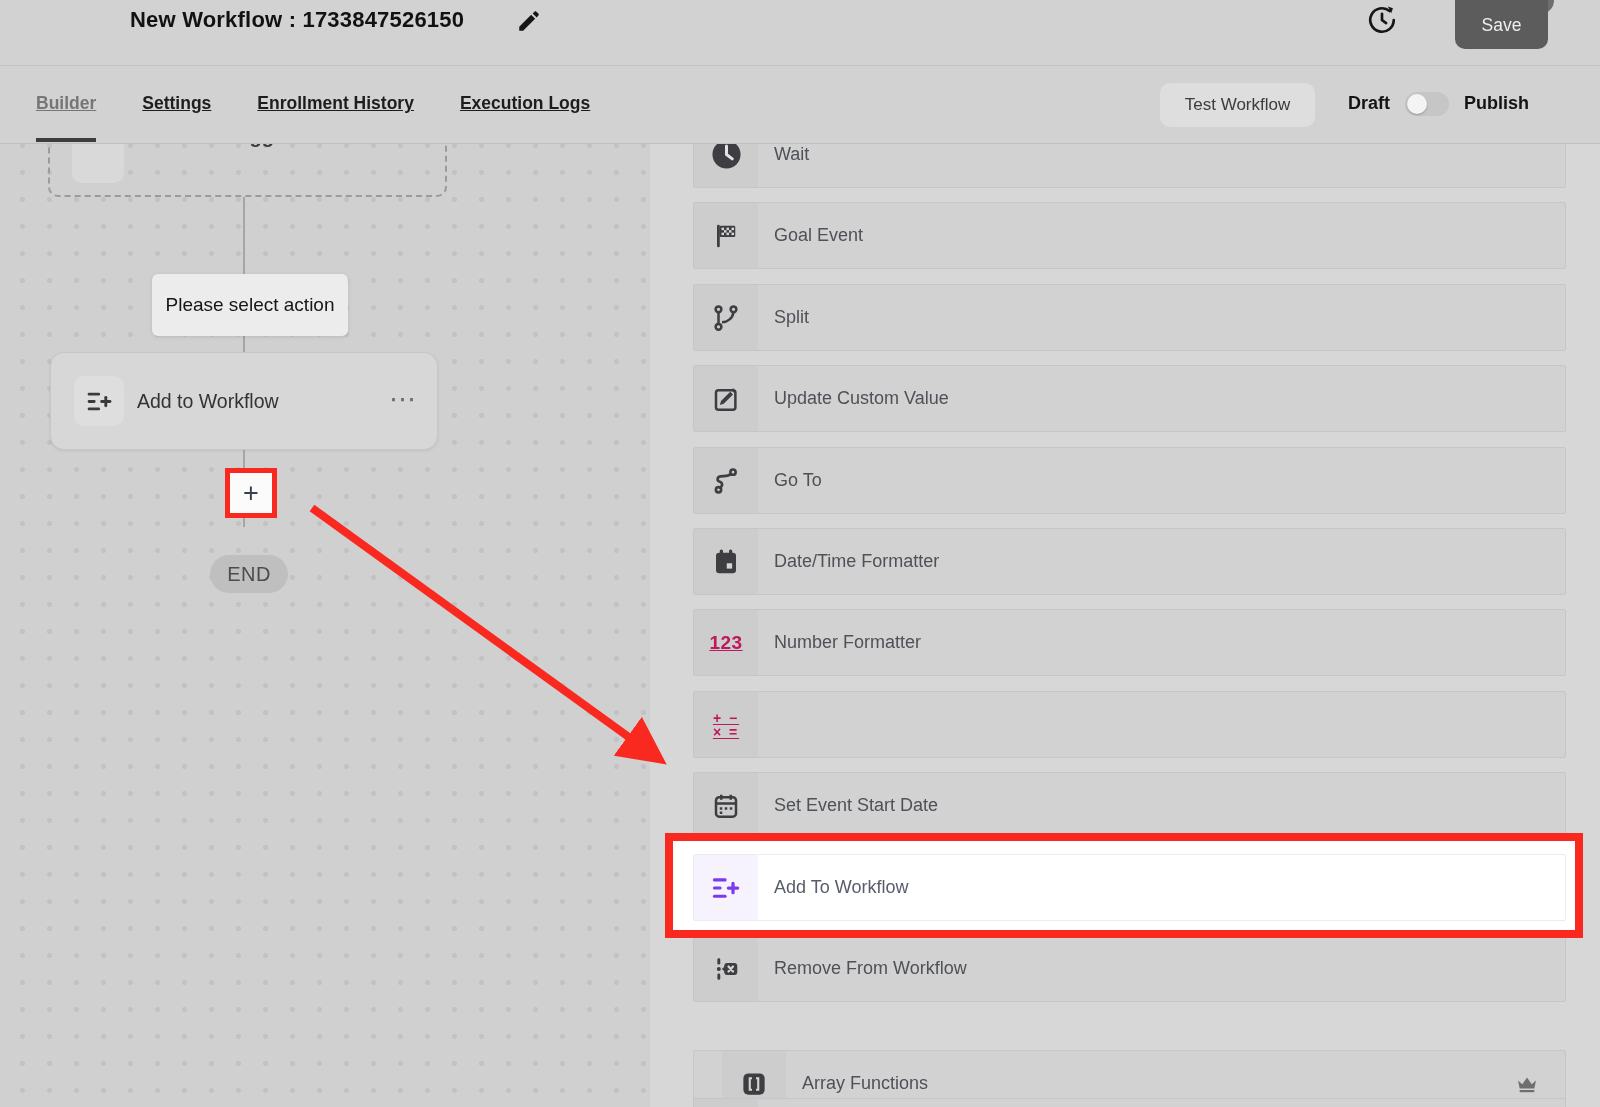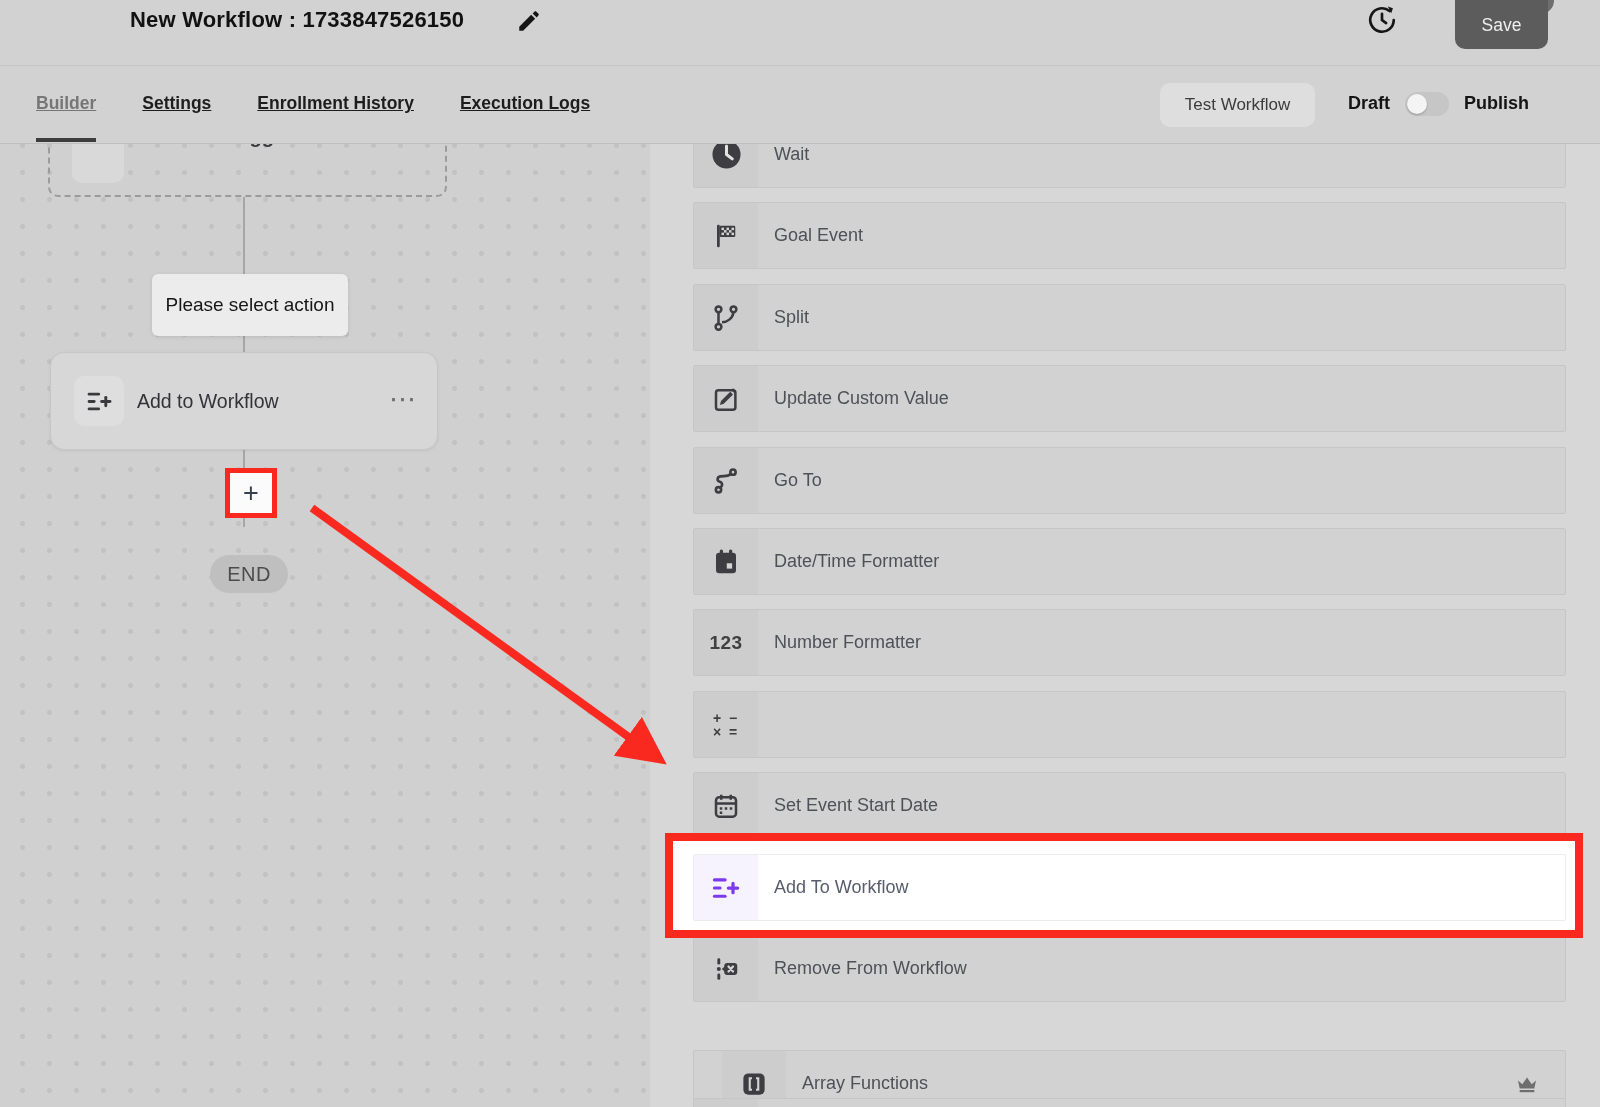--- a/index.html
+++ b/index.html
@@ -52,21 +52,21 @@
   .action-row{position:absolute;left:43px;width:873px;height:67px;background:#d2d2d2;border:1px solid #c6c6c6;border-radius:2px;
     box-sizing:border-box;display:flex;align-items:stretch;cursor:pointer;z-index:1;}
   .action-icon-cell{width:64px;flex:0 0 64px;background:#cdcdcd;display:flex;align-items:center;justify-content:center;color:#3d3d42;}
   .action-label{display:flex;align-items:center;padding-left:16px;font-size:18px;color:#4e5157;}
   .crown{position:absolute;right:24px;top:0;height:65px;display:flex;align-items:center;}
   .red-highlight{position:absolute;left:15px;top:690px;width:918px;height:105px;box-sizing:border-box;border:8px solid #f9291f;background:#ffffff;z-index:2;}
   .action-row.highlighted{background:#ffffff;border-color:#ececec;z-index:3;}
   .action-row.highlighted .action-icon-cell{background:#f6f3fe;color:#7c3aed;}
   .action-row.highlighted .action-label{color:#565d6b;}
   .action-row.stub{z-index:1;}
-  .txt-icon{font-weight:700;font-size:19px;color:#404040;letter-spacing:.5px;}
+  .txt-icon{font-weight:700;font-size:19px;color:#be185d;letter-spacing:.5px;text-decoration:underline;}
   .txt-icon.math{display:flex;flex-direction:column;align-items:center;font-size:14px;line-height:14px;letter-spacing:2px;}
 
   
   .arrow-overlay{position:absolute;left:0;top:0;width:1600px;height:1107px;pointer-events:none;z-index:6;}
 </style>
 </head>
 <body>
 
 <div id="app">
 

